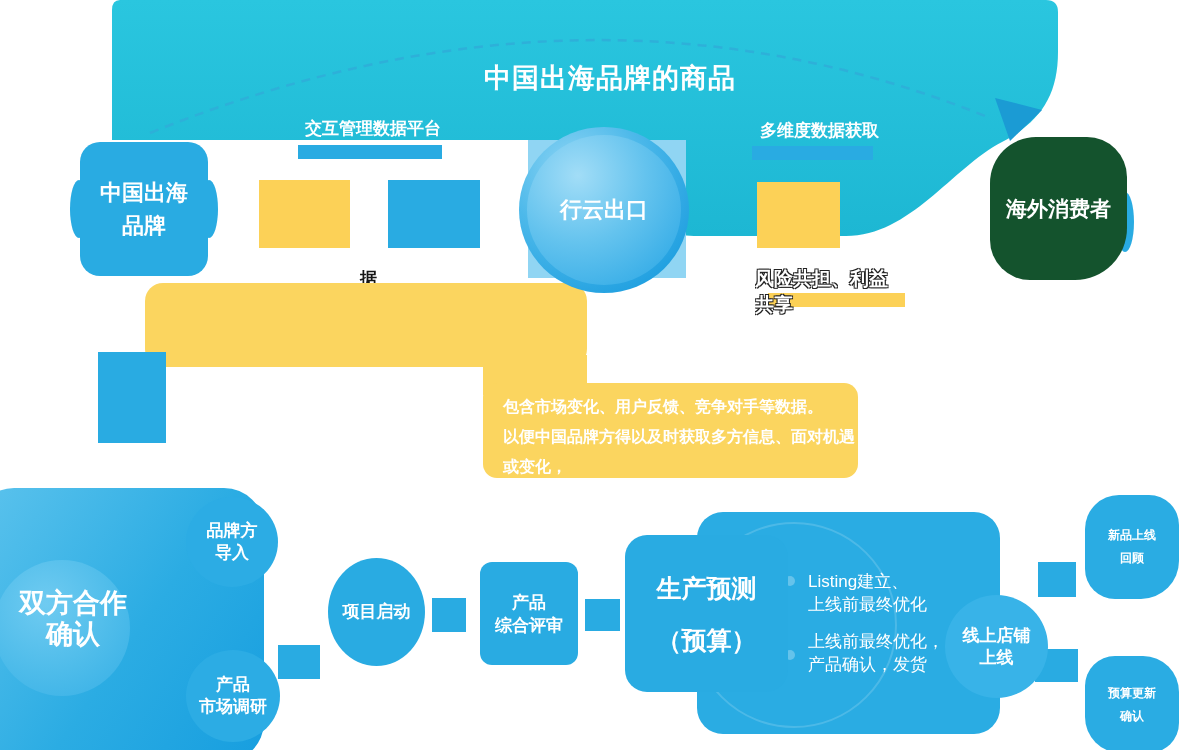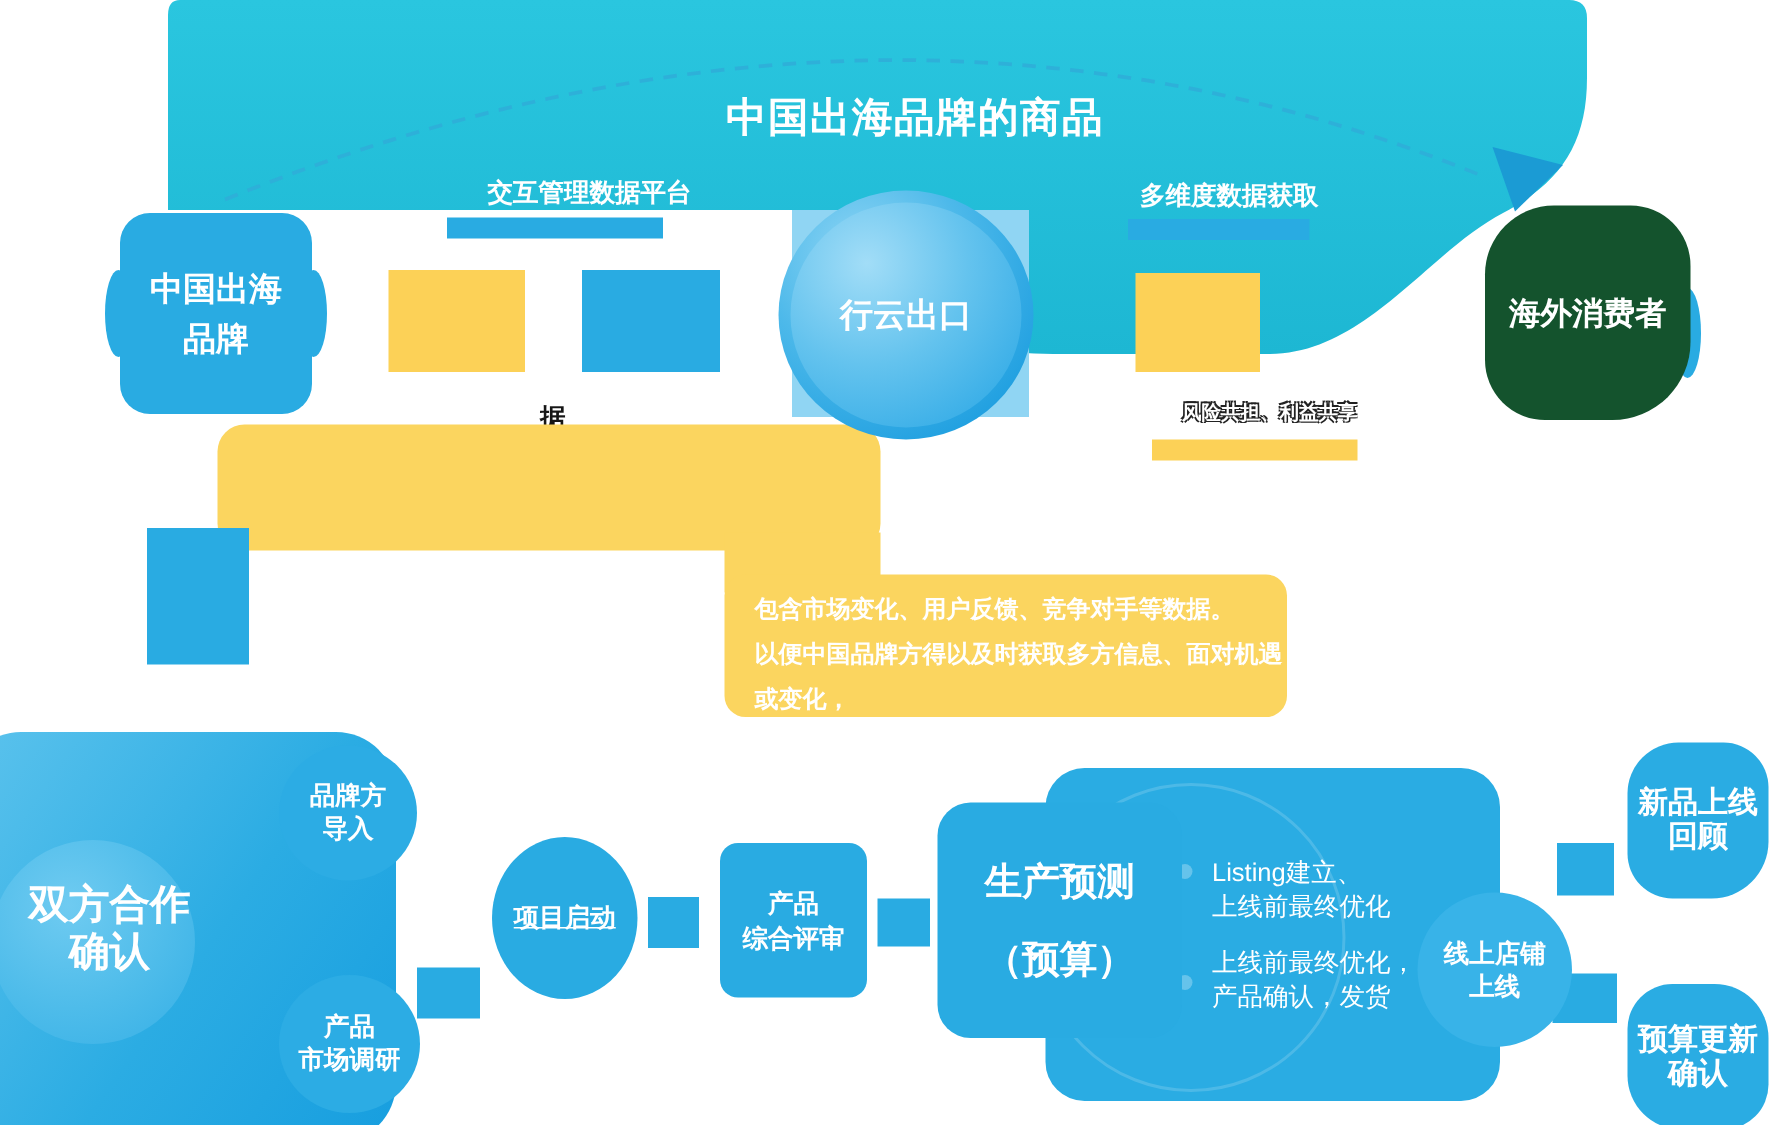--- a/index.html
+++ b/index.html
@@ -22,22 +22,22 @@
   .bar-blue{background:#29ABE2;z-index:5;}
   .bar-yellow{background:#FCD157;z-index:5;}
   .sq-yellow{background:#FCD157;z-index:3;}
   .sq-blue{background:#29ABE2;z-index:3;}
   .light-square{left:528px;top:140px;width:158px;height:138px;background:#90D5F3;z-index:2;}
   .hub-outer{left:519px;top:127px;width:170px;height:166px;border-radius:50%;z-index:4;
     background:radial-gradient(circle at 32% 25%, #8ed5f4 0%, #4db9ea 40%, #1f9fe0 82%, #1b96d5 100%);}
   .hub-inner{left:8px;top:8px;right:8px;bottom:8px;border-radius:50%;
     background:radial-gradient(circle at 33% 27%, #a2ddf7 0%, #64c3ee 45%, #2aa7e5 95%);}
   .hub-label{left:0;top:0;width:100%;height:100%;font-size:22px;}
-  .risk-label{left:755px;top:266px;width:150px;overflow:hidden;font-size:13px;z-index:6;
-    text-shadow:-1px -1px 0 #222,1px -1px 0 #222,-1px 1px 0 #222,1px 1px 0 #222;text-align:right;}
+  .risk-label{left:755px;top:266px;width:150px;overflow:hidden;font-size:19px;z-index:6;
+    text-shadow:-1px -1px 0 #222,1px -1px 0 #222,-1px 1px 0 #222,1px 1px 0 #222;}
   .fragment{left:360px;top:267px;font-size:17px;font-weight:bold;color:#161616;z-index:2;}
   .note-a{left:145px;top:283px;width:442px;height:84px;background:#FBD55F;border-radius:18px;z-index:3;}
   .note-neck{left:483px;top:355px;width:104px;height:40px;background:#FBD55F;z-index:3;}
   .note-b{left:483px;top:383px;width:375px;height:95px;background:#FBD55F;border-radius:14px;z-index:4;
     color:#fff;font-size:16px;line-height:30px;padding:9px 0 0 20px;box-sizing:border-box;font-weight:bold;}
   .blue-rect{left:98px;top:352px;width:68px;height:91px;background:#29ABE2;z-index:3;}
 
   
   .coop-blob{left:-26px;top:488px;width:290px;height:274px;border-radius:40px;z-index:2;
     background:linear-gradient(125deg,#5cc3ed 0%,#2bace3 55%,#179edf 100%);}
@@ -48,21 +48,21 @@
   .connector{background:#29ABE2;z-index:2;}
   .step-circle{background:#29ABE2;border-radius:50%;z-index:2;font-size:17px;line-height:22px;}
   .review-box{left:480px;top:562px;width:98px;height:103px;background:#29ABE2;border-radius:12px;z-index:2;font-size:17px;line-height:23px;}
   .forecast-box{left:625px;top:535px;width:163px;height:157px;background:#29ABE2;border-radius:22px;z-index:3;font-size:25px;line-height:36px;gap:16px;}
   .panel{left:697px;top:500px;width:303px;height:222px;background:#2AACE3;border-radius:26px;z-index:2;overflow:hidden;margin-top:12px;}
   .panel-ring{left:-6px;top:10px;width:202px;height:202px;border:2px solid rgba(255,255,255,0.16);border-radius:50%;}
   .panel-dot{width:10px;height:10px;border-radius:50%;background:rgba(255,255,255,0.28);}
   .panel-text{left:111px;top:58px;color:#fff;font-size:17px;line-height:23px;font-weight:500;}
   .panel-text .gap{height:14px;}
   .store-circle{left:945px;top:595px;width:103px;height:103px;border-radius:50%;background:#38B3E8;z-index:3;font-size:17px;line-height:22px;}
-  .blob-sm{background:#2AACE3;z-index:2;font-size:20px;line-height:23px;}
+  .blob-sm{background:#2AACE3;z-index:2;font-size:12px;line-height:23px;}
 </style>
 </head>
 <body>
 
 <div id="stage">
 
   <svg id="swoosh" class="abs" width="1183" height="330" viewBox="0 0 1183 330">
     <defs>
       <linearGradient id="tealgrad" x1="0" y1="0" x2="0" y2="1">
         <stop offset="0" stop-color="#2AC6DF"></stop>
@@ -92,21 +92,21 @@
     <div>迅速做出反应和调整。</div>
   </div>
 
   <div class="abs bump" style="left:70px;top:180px;width:18px;height:58px;"></div>
   <div class="abs bump" style="left:200px;top:180px;width:18px;height:58px;"></div>
   <div class="abs node-brand col wt">
     <div>中国出海</div>
     <div>品牌</div>
   </div>
 
-  <div class="abs lbl wt" style="left:305px;top:117px;margin-left:20px;">交互管理数据平台</div>
+  <div class="abs lbl wt" style="left:305px;top:117px;">交互管理数据平台</div>
   <div class="abs bar-blue" style="left:298px;top:145px;width:144px;height:14px;"></div>
 
   <div class="abs sq-yellow" style="left:259px;top:180px;width:91px;height:68px;"></div>
   <div class="abs sq-blue" style="left:388px;top:180px;width:92px;height:68px;"></div>
 
   <div class="abs light-square"></div>
   <div class="abs hub-outer">
     <div class="abs hub-inner"></div>
     <div class="abs hub-label center wt">行云出口</div>
   </div>
@@ -133,21 +133,21 @@
     <div>品牌方</div>
     <div>导入</div>
   </div>
   <div class="abs sub-circle col wt" style="left:186px;top:650px;width:94px;height:92px;">
     <div>产品</div>
     <div>市场调研</div>
   </div>
 
   <div class="abs connector" style="left:278px;top:645px;width:42px;height:34px;"></div>
 
-  <div class="abs step-circle center wt" style="left:328px;top:558px;width:97px;height:108px;text-decoration:underline;">
+  <div class="abs step-circle center wt" style="left:328px;top:558px;width:97px;height:108px;">
     <div>项目启动</div>
   </div>
 
   <div class="abs connector" style="left:432px;top:598px;width:34px;height:34px;"></div>
 
   <div class="abs review-box col wt">
     <div>产品</div>
     <div>综合评审</div>
   </div>
 

